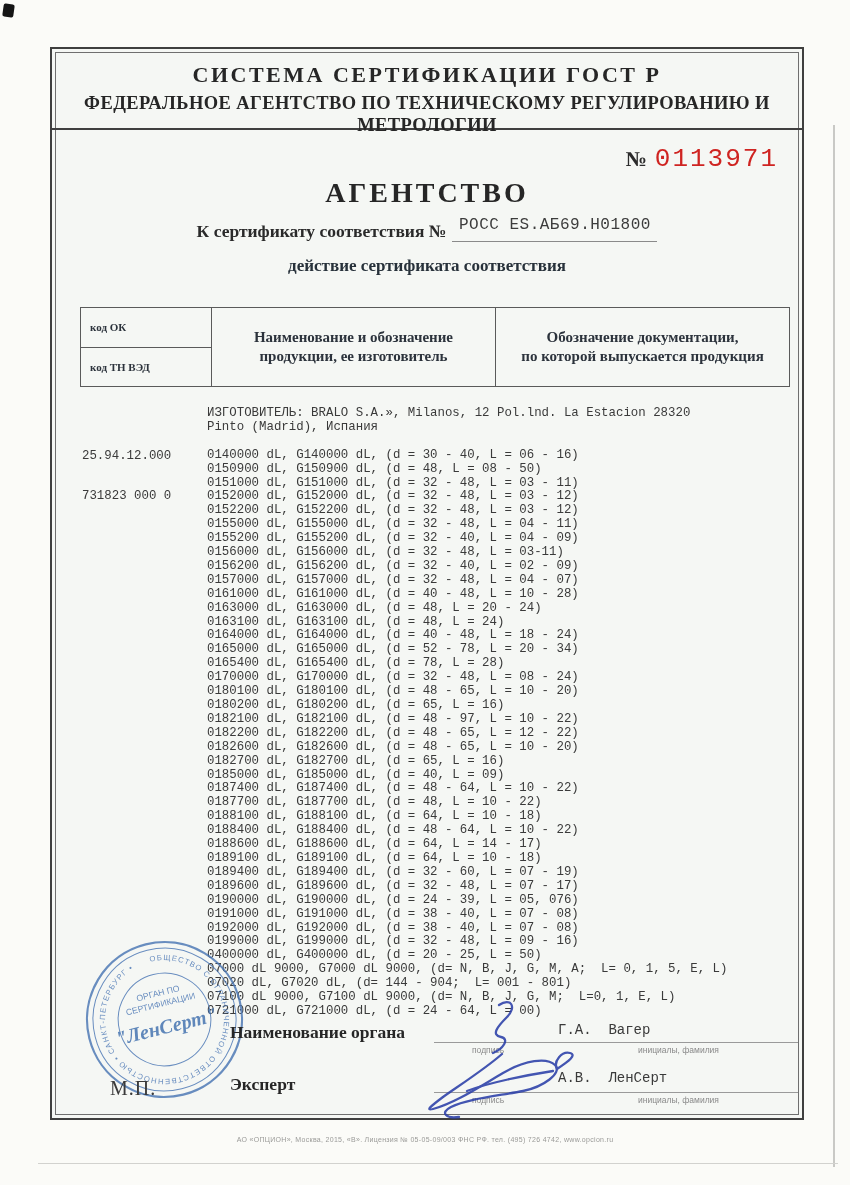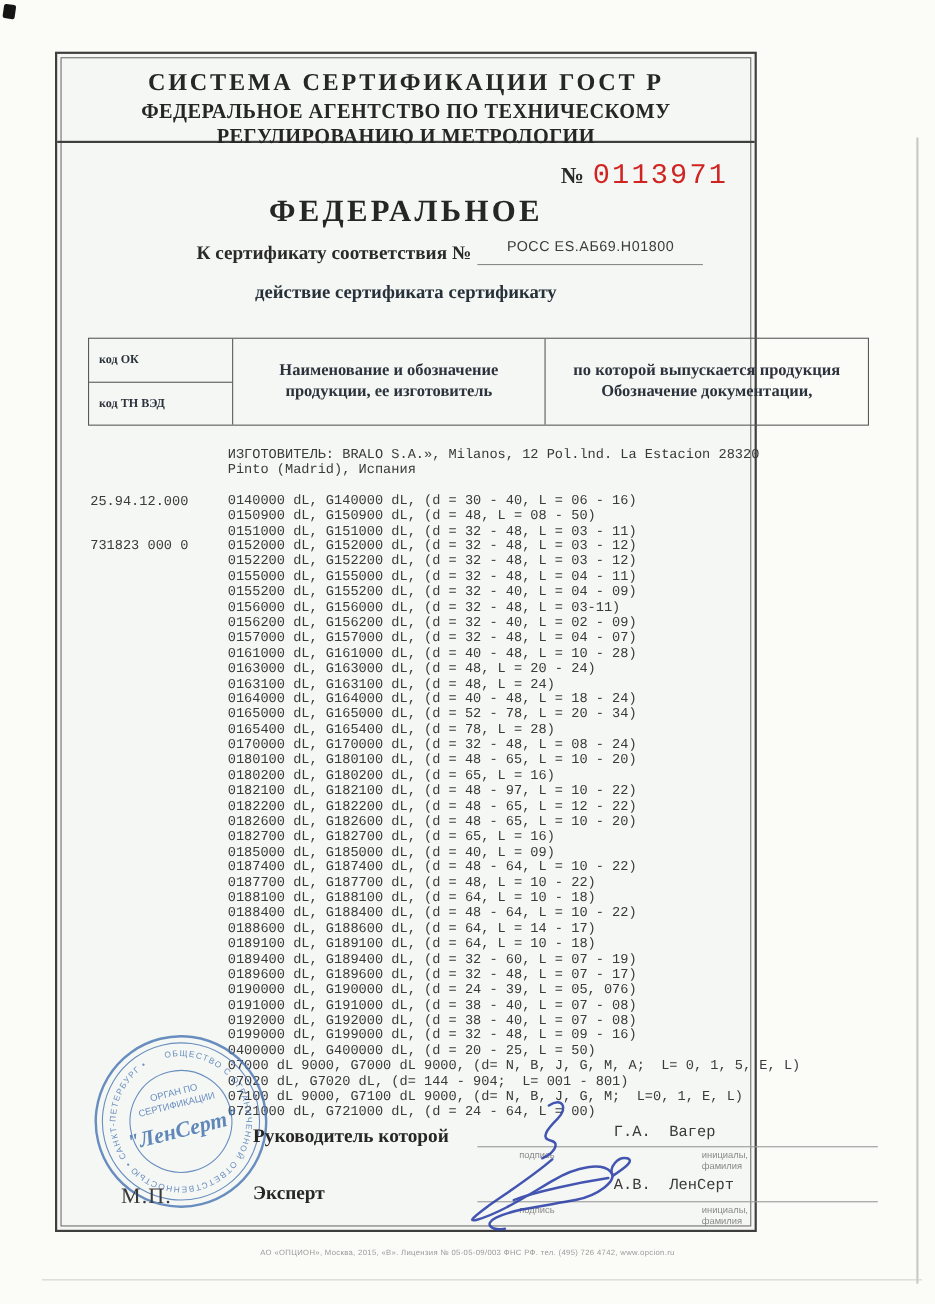--- a/index.html
+++ b/index.html
@@ -9,21 +9,21 @@
     font-family:"Liberation Serif","DejaVu Serif",serif;
     color:#2e2e2e;
   }
   
   .corner-mark{position:absolute; left:3px; top:4px; width:11px; height:13px; background:#151515; border-radius:2px; transform:rotate(8deg);}
   .scan-edge-right{position:absolute; left:833px; top:125px; width:2px; height:1042px; background:#c9c9c6;}
   .scan-edge-bottom{position:absolute; left:38px; top:1163px; width:800px; height:1px; background:#d2d2cf;}
 
   
   .frame{
-    position:absolute; left:50px; top:47px; width:638px; height:1073px;
+    position:absolute; left:50px; top:47px; width:754px; height:1073px;
     background:#f5f7f4; border:2.5px solid #3f3f3f; box-sizing:border-box;
   }
   .frame-inner{
     position:absolute; left:3px; top:3px; right:3px; bottom:3px;
     border:1px solid #6f6f6f; pointer-events:none;
   }
 
   .cert-head{
     position:absolute; left:0; top:0; width:100%; height:81px;
     border-bottom:2.5px solid #3f3f3f; box-sizing:border-box;
@@ -32,24 +32,24 @@
   .head-line1{margin-top:13px; font-size:22px; font-weight:bold; letter-spacing:2.5px; color:#262626;}
   .head-line2{margin-top:5px; font-size:18.5px; font-weight:bold; letter-spacing:.4px; color:#262626; transform:scaleY(1.05);}
 
   .number-row{position:absolute; top:95px; right:24px; white-space:nowrap;}
   .number-prefix{font-size:21px; font-weight:bold; color:#2b2b2b; margin-right:8px;}
   .number-value{font-family:"Liberation Mono","DejaVu Sans Mono",monospace; font-size:26px; letter-spacing:2px; color:#cf2421;}
 
   .doc-title{position:absolute; top:128px; left:0; width:100%; text-align:center;
     font-size:28px; font-weight:bold; letter-spacing:3px; color:#262626;}
 
-  .cert-row{position:absolute; top:170px; left:0; width:100%; display:flex; justify-content:center; align-items:flex-start;padding-left:40px;}
+  .cert-row{position:absolute; top:170px; left:0; width:100%; display:flex; justify-content:center; align-items:flex-end;}
   .cert-label{font-size:17.5px; font-weight:bold; color:#2a2a2a; margin-right:6px;}
   .cert-value-box{width:205px; border-bottom:1.2px solid #8a8a8a; text-align:center; padding-bottom:3px;}
-  .cert-value{font-family:Liberation Sans, sans-serif; font-size:13px; letter-spacing:.5px; color:#3c3c3c; position:relative; top:-4px;}
+  .cert-value{font-family:Liberation Mono, monospace; font-size:16px; letter-spacing:.5px; color:#3c3c3c; position:relative; top:-4px;}
 
   .subtitle{position:absolute; top:206px; left:0; width:100%; text-align:center; font-weight:bold; color:#27313a;}
   .subtitle div{font-size:17px; line-height:21px; white-space:pre;}
 
   .spec-table{position:absolute; left:28px; top:258px; width:710px; height:80px;
     border:1.2px solid #5a5a5a; box-sizing:border-box; display:flex;}
   .spec-col1{width:131px; border-right:1.2px solid #5a5a5a; box-sizing:border-box; display:flex; flex-direction:column;}
   .spec-col1 .cell{flex:1; display:flex; align-items:center; padding-left:9px; font-size:11px; font-weight:bold; color:#2c333c;}
   .spec-col1 .cell-top{border-bottom:1.2px solid #5a5a5a;}
   .spec-col2{width:284px; border-right:1.2px solid #5a5a5a; box-sizing:border-box;}
@@ -96,43 +96,43 @@
 
     <div class="cert-head">
       <div class="head-line1">СИСТЕМА СЕРТИФИКАЦИИ ГОСТ Р</div>
       <div class="head-line2">ФЕДЕРАЛЬНОЕ АГЕНТСТВО ПО ТЕХНИЧЕСКОМУ РЕГУЛИРОВАНИЮ И МЕТРОЛОГИИ</div>
     </div>
 
     <div class="number-row">
       <span class="number-prefix">№</span><span class="number-value">0113971</span>
     </div>
 
-    <div class="doc-title">ФЕДЕРАЛЬНОЕ</div>
+    <div class="doc-title">АГЕНТСТВО</div>
 
     <div class="cert-row">
       <span class="cert-label">К сертификату соответствия №</span>
       <span class="cert-value-box"><span class="cert-value">РОСС ES.АБ69.Н01800</span></span>
     </div>
 
     <div class="subtitle">
-      <div>действие сертификата сертификату</div>
+      <div>действие сертификата соответствия</div>
     </div>
 
     <div class="spec-table">
       <div class="spec-col1">
         <div class="cell cell-top">код ОК</div>
         <div class="cell">код ТН ВЭД</div>
       </div>
       <div class="spec-col2">
         <div>Наименование и обозначение</div>
         <div>продукции, ее изготовитель</div>
       </div>
       <div class="spec-col3">
+        <div>Обозначение документации,</div>
         <div>по которой выпускается продукция</div>
-        <div>Обозначение документации,</div>
       </div>
     </div>
 
     <div class="code-ok">25.94.12.000</div>
     <div class="code-tnved">731823 000 0</div>
 
     <div class="body-block">
       <div>ИЗГОТОВИТЕЛЬ: BRALO S.A.», Milanos, 12 Pol.lnd. La Estacion 28320</div>
       <div>Pinto (Madrid), Испания</div>
       <div class="blank-line"></div>
@@ -149,21 +149,21 @@
       <text font-family="Liberation Sans, sans-serif" font-size="7.6" letter-spacing="1.1" fill="#4a76b4">
         <textPath href="#ringPath">ОБЩЕСТВО С ОГРАНИЧЕННОЙ ОТВЕТСТВЕННОСТЬЮ  •  САНКТ-ПЕТЕРБУРГ  •</textPath>
       </text>
       <text x="82" y="58" text-anchor="middle" font-family="Liberation Sans, sans-serif" font-size="8.6" fill="#4a76b4">ОРГАН ПО</text>
       <text x="82" y="69" text-anchor="middle" font-family="Liberation Sans, sans-serif" font-size="8.6" fill="#4a76b4">СЕРТИФИКАЦИИ</text>
       <text x="82" y="96" text-anchor="middle" font-family="Liberation Serif, serif" font-style="italic" font-weight="bold" font-size="20" fill="#3f6fae">"ЛенСерт"</text>
     </svg>
 
     <div class="seal-mark">М.П.</div>
 
-    <div class="sig-role" style="top:973px;">Руководитель которой</div>
+    <div class="sig-role" style="top:973px;">Наименование органа</div>
     <div class="sig-line" style="top:993px;"></div>
     <div class="sig-name" style="top:973px;">Г.А.  Вагер</div>
     <div class="sig-caption" style="left:420px; top:996px;">подпись</div>
     <div class="sig-caption" style="left:586px; top:996px;">инициалы, фамилия</div>
 
     <div class="sig-role" style="top:1025px;">Эксперт</div>
     <div class="sig-line" style="top:1043px;"></div>
     <div class="sig-name" style="top:1021px;">А.В.  ЛенСерт</div>
     <div class="sig-caption" style="left:420px; top:1046px;">подпись</div>
     <div class="sig-caption" style="left:586px; top:1046px;">инициалы, фамилия</div>

